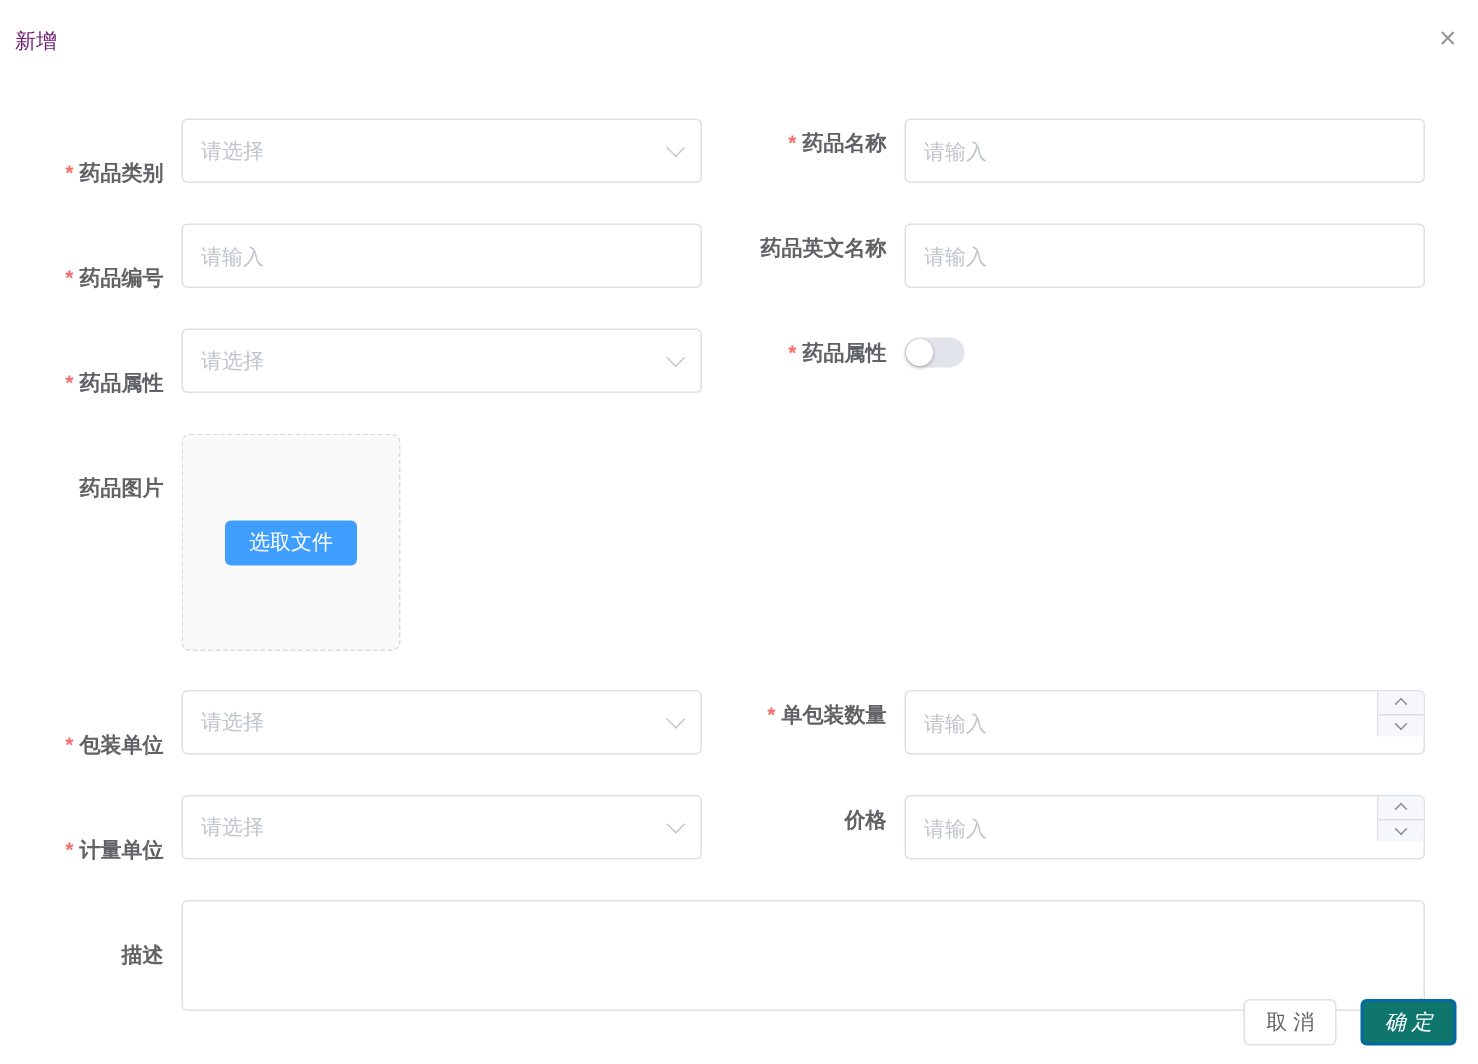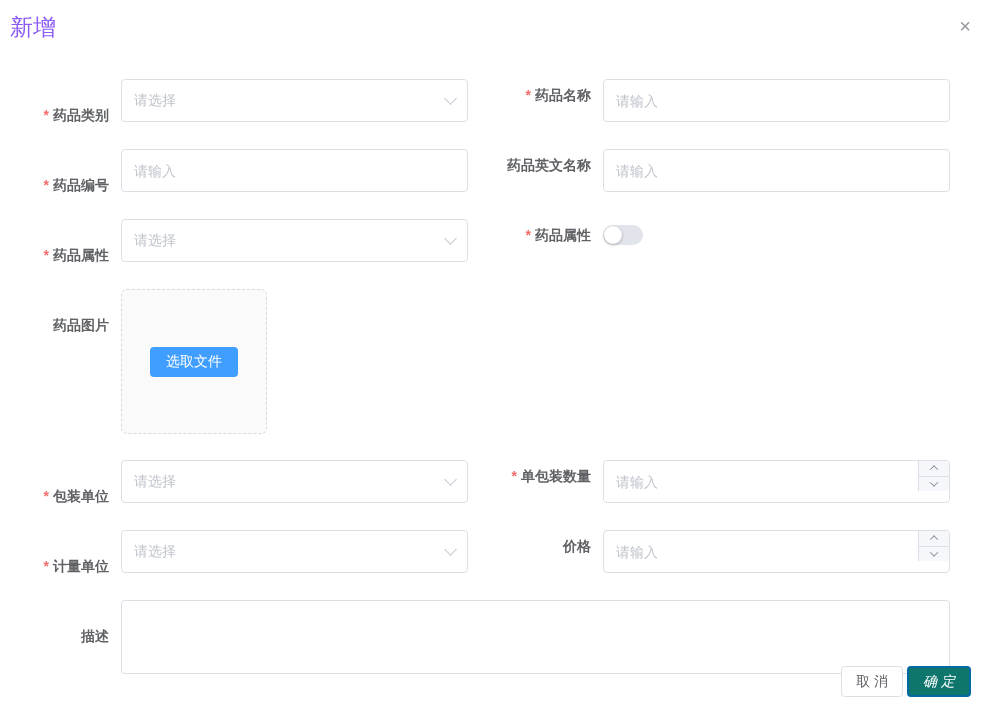--- a/index.html
+++ b/index.html
@@ -6,21 +6,21 @@
   html,body { width: 985px; height: 709px; }
   body {
     font-family: "Liberation Sans", "DejaVu Sans", sans-serif;
     background: #ffffff;
     overflow: hidden;
   }
   .dialog { position: relative; width: 985px; height: 709px; background: #fff; }
 
   
   .header { display: flex; justify-content: space-between; align-items: flex-start; padding: 17px 14px 0 10px; }
-  .title { font-size: 23px; color: #8b5cf6; line-height: 20px; }
+  .title { font-size: 14px; color: #701a75; line-height: 20px; }
   .close { font-size: 20px; color: #96989d; line-height: 18px; cursor: pointer; font-weight: 400; }
 
   
   .body { padding: 42px 0 0 30px; }
   .form-row { display: flex; align-items: flex-start; margin-bottom: 18px; }
   .label {
     font-size: 14px; font-weight: bold; color: #606266;
     line-height: 32px; text-align: right; padding-right: 12px; white-space: nowrap;
   }
   .l-left { width: 91px; margin-top: 20px; }
@@ -83,21 +83,21 @@
     font-family: inherit; background: #fff; display: block;
   }
   .resize-corner {
     position: absolute; right: 2px; bottom: 2px; width: 9px; height: 9px;
     background: repeating-linear-gradient(135deg, transparent 0 2px, #90949b 2px 3px);
     clip-path: polygon(100% 0, 0 100%, 100% 100%);
     cursor: nwse-resize;
   }
 
   
-  .footer { position: absolute; right: 14px; bottom: 12px; display: flex; gap: 4px; }
+  .footer { position: absolute; right: 14px; bottom: 12px; display: flex; gap: 16px; }
   .btn { height: 31px; padding: 0 14px; border-radius: 4px; font-size: 14px; cursor: pointer; font-family: inherit; white-space: nowrap; }
   .btn-cancel { background: #fff; border: 1px solid #dcdfe6; color: #606266; }
   .btn-confirm { background: #0f766e; border: 2px solid #0369a1; color: #fff; font-style: italic; }
 </style>
 </head>
 <body>
 
 <div class="dialog">
 
   <div class="header">

